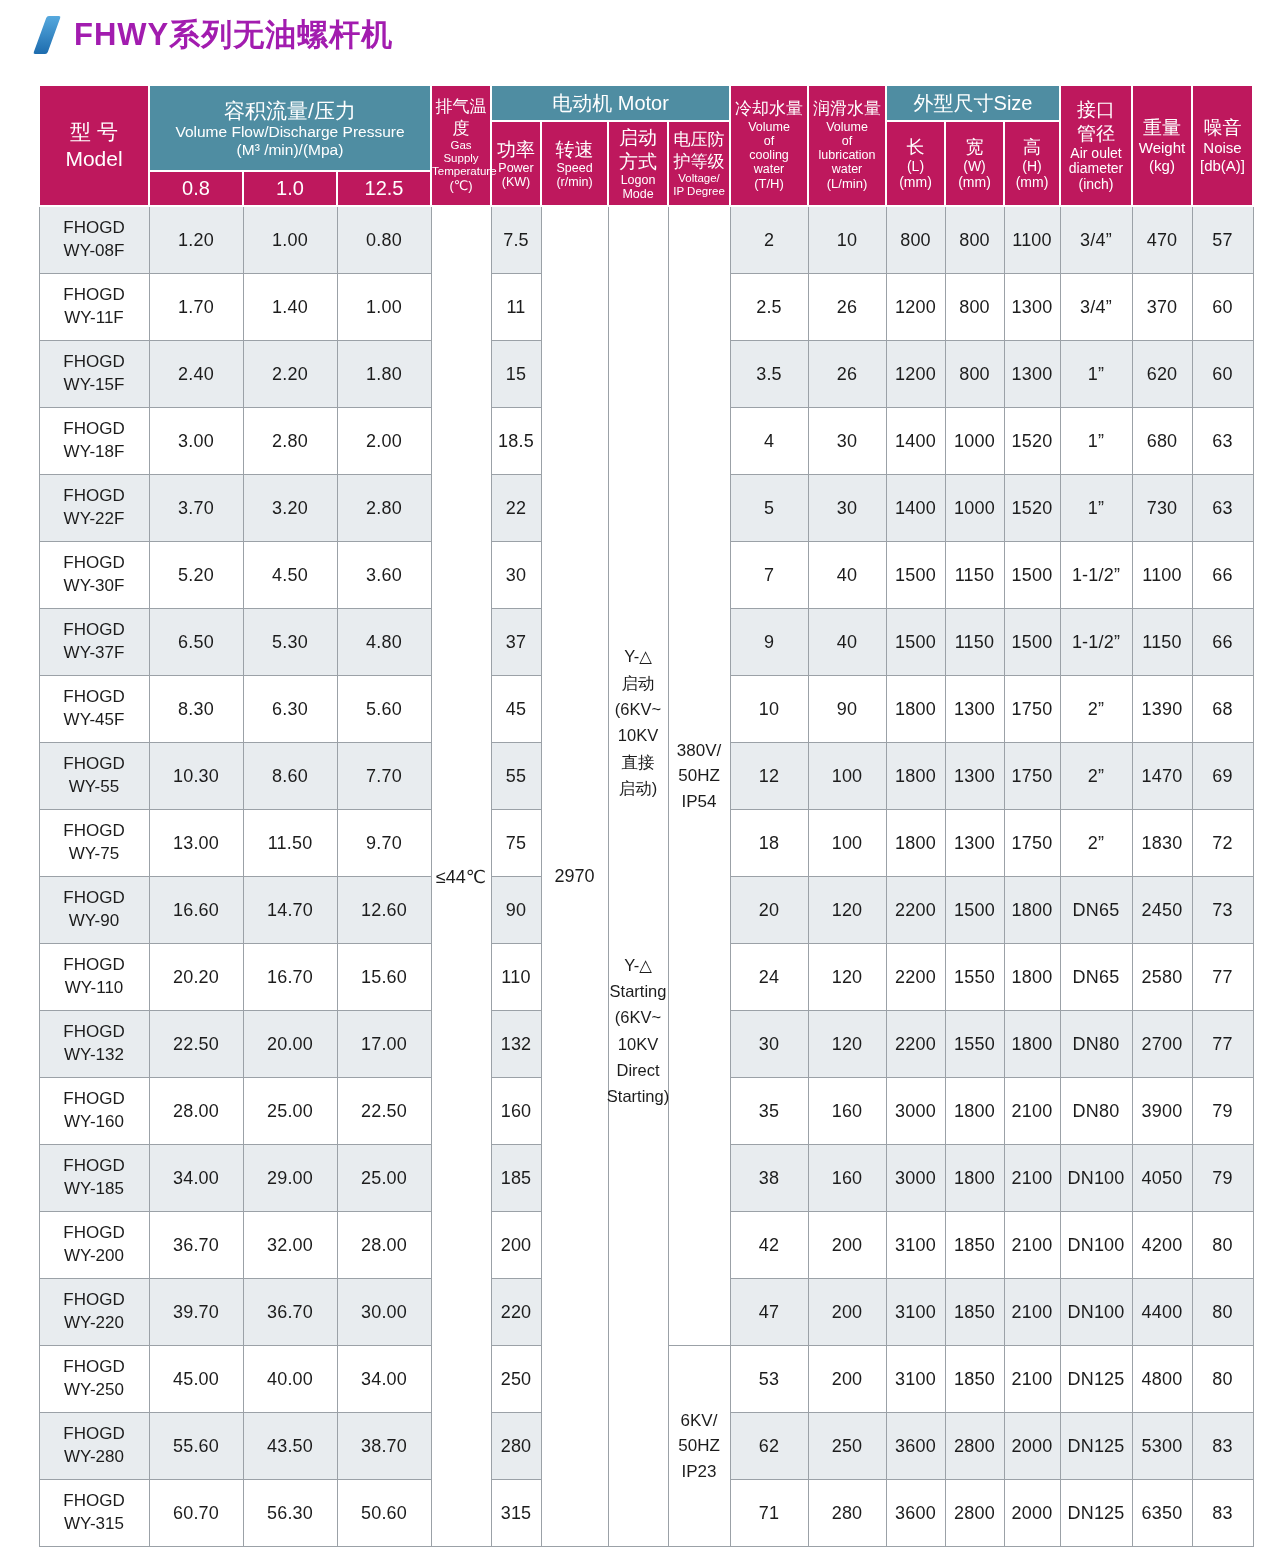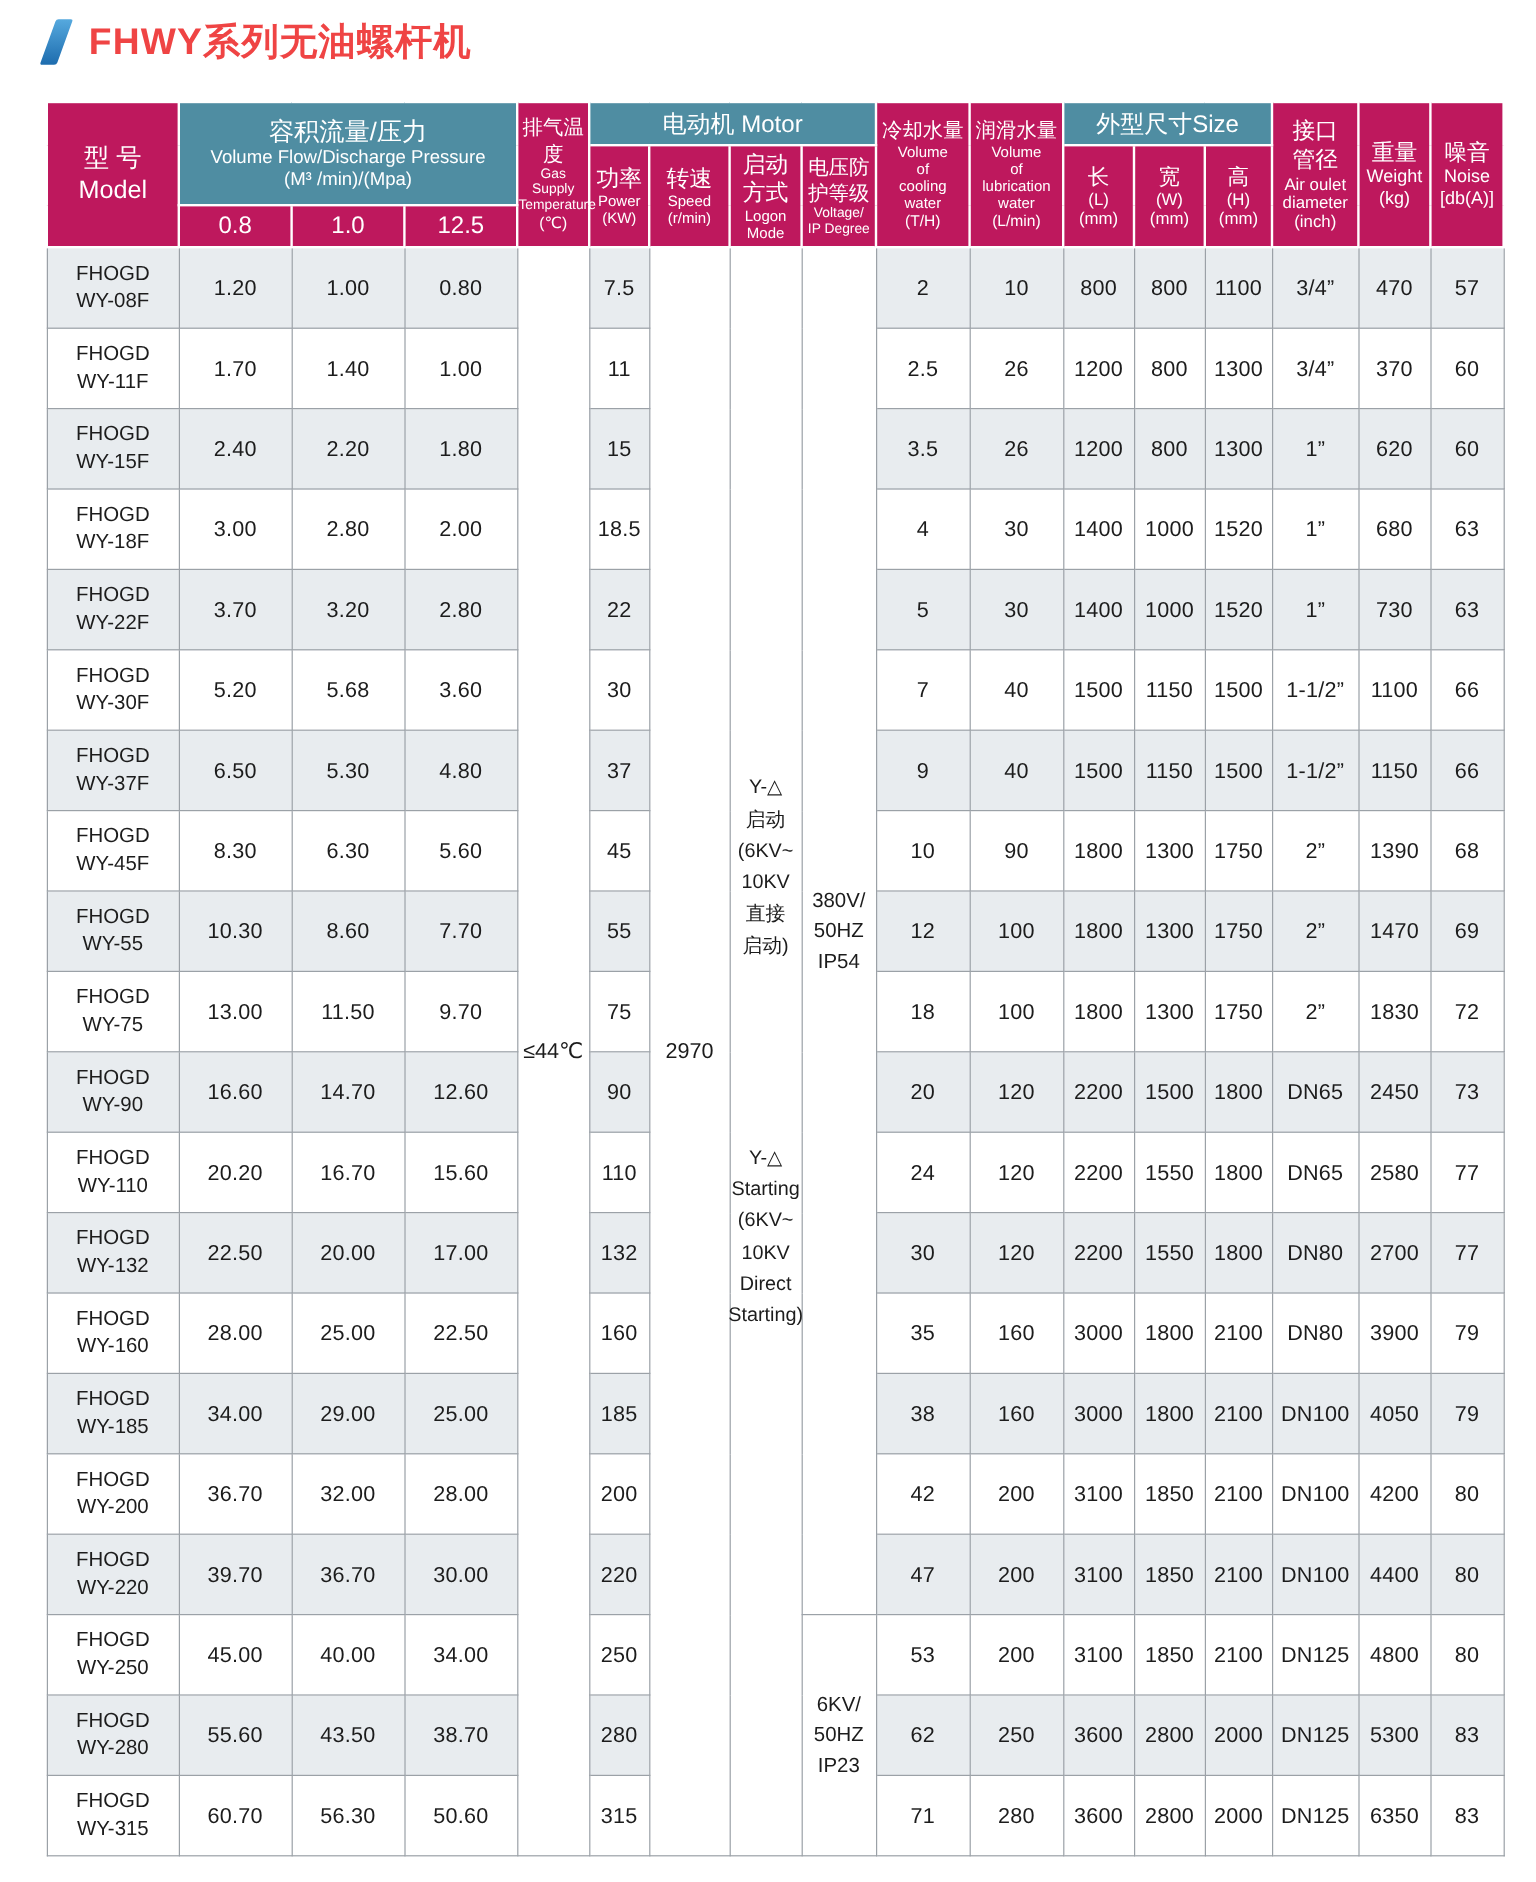--- a/index.html
+++ b/index.html
@@ -2,21 +2,21 @@
 <html><head>
 <meta charset="utf-8">
 <style>
   html,body{margin:0;padding:0;background:#ffffff;}
   body{width:1280px;height:1568px;font-family:"Liberation Sans","DejaVu Sans",sans-serif;-webkit-font-smoothing:antialiased;}
   .page{position:relative;width:1280px;height:1568px;overflow:hidden;}
 
   
   .title-row{position:absolute;left:34px;top:14px;display:flex;align-items:center;}
   .slash{width:14px;height:38px;background:linear-gradient(180deg,#56a9de,#1d6cae);transform:skewX(-20deg);margin:0 20px 0 6px;border-radius:2px;}
-  h1.title{margin:0;font-size:31px;font-weight:bold;color:#ef4444;letter-spacing:1px;}
+  h1.title{margin:0;font-size:31px;font-weight:bold;color:#a21caf;letter-spacing:1px;}
 
   
   table.spec{position:absolute;left:38px;top:84px;width:1214px;border-collapse:collapse;table-layout:fixed;}
   thead th{background:#be185d;color:#ffffff;border:2px solid #ffffff;font-weight:normal;padding:1px 0;vertical-align:middle;text-align:center;}
   thead th.banner{background:#4f8da2;}
   thead tr.hr1{height:36px;} thead tr.hr2{height:50px;} thead tr.hr3{height:35px;}
 
   .h-cn{font-size:21px;line-height:1.25;white-space:pre-line;}
   .h-cn.sm{font-size:17px;}
   .h-cn.md{font-size:19px;}
@@ -280,21 +280,21 @@
           <td class="mono-num">1000</td>
           <td class="mono-num">1520</td>
           <td class="mono-num">1”</td>
           <td class="mono-num">730</td>
           <td class="mono-num">63</td>
         </tr>
         <tr>
           <td class="c-model">FHOGD
 WY-30F</td>
           <td class="mono-num">5.20</td>
-          <td class="mono-num">5.68</td>
+          <td class="mono-num">4.50</td>
           <td class="mono-num">3.60</td>
           <td class="mono-num">30</td>
           <td class="mono-num">7</td>
           <td class="mono-num">40</td>
           <td class="mono-num">1500</td>
           <td class="mono-num">1150</td>
           <td class="mono-num">1500</td>
           <td class="mono-num">1-1/2”</td>
           <td class="mono-num">1100</td>
           <td class="mono-num">66</td>

